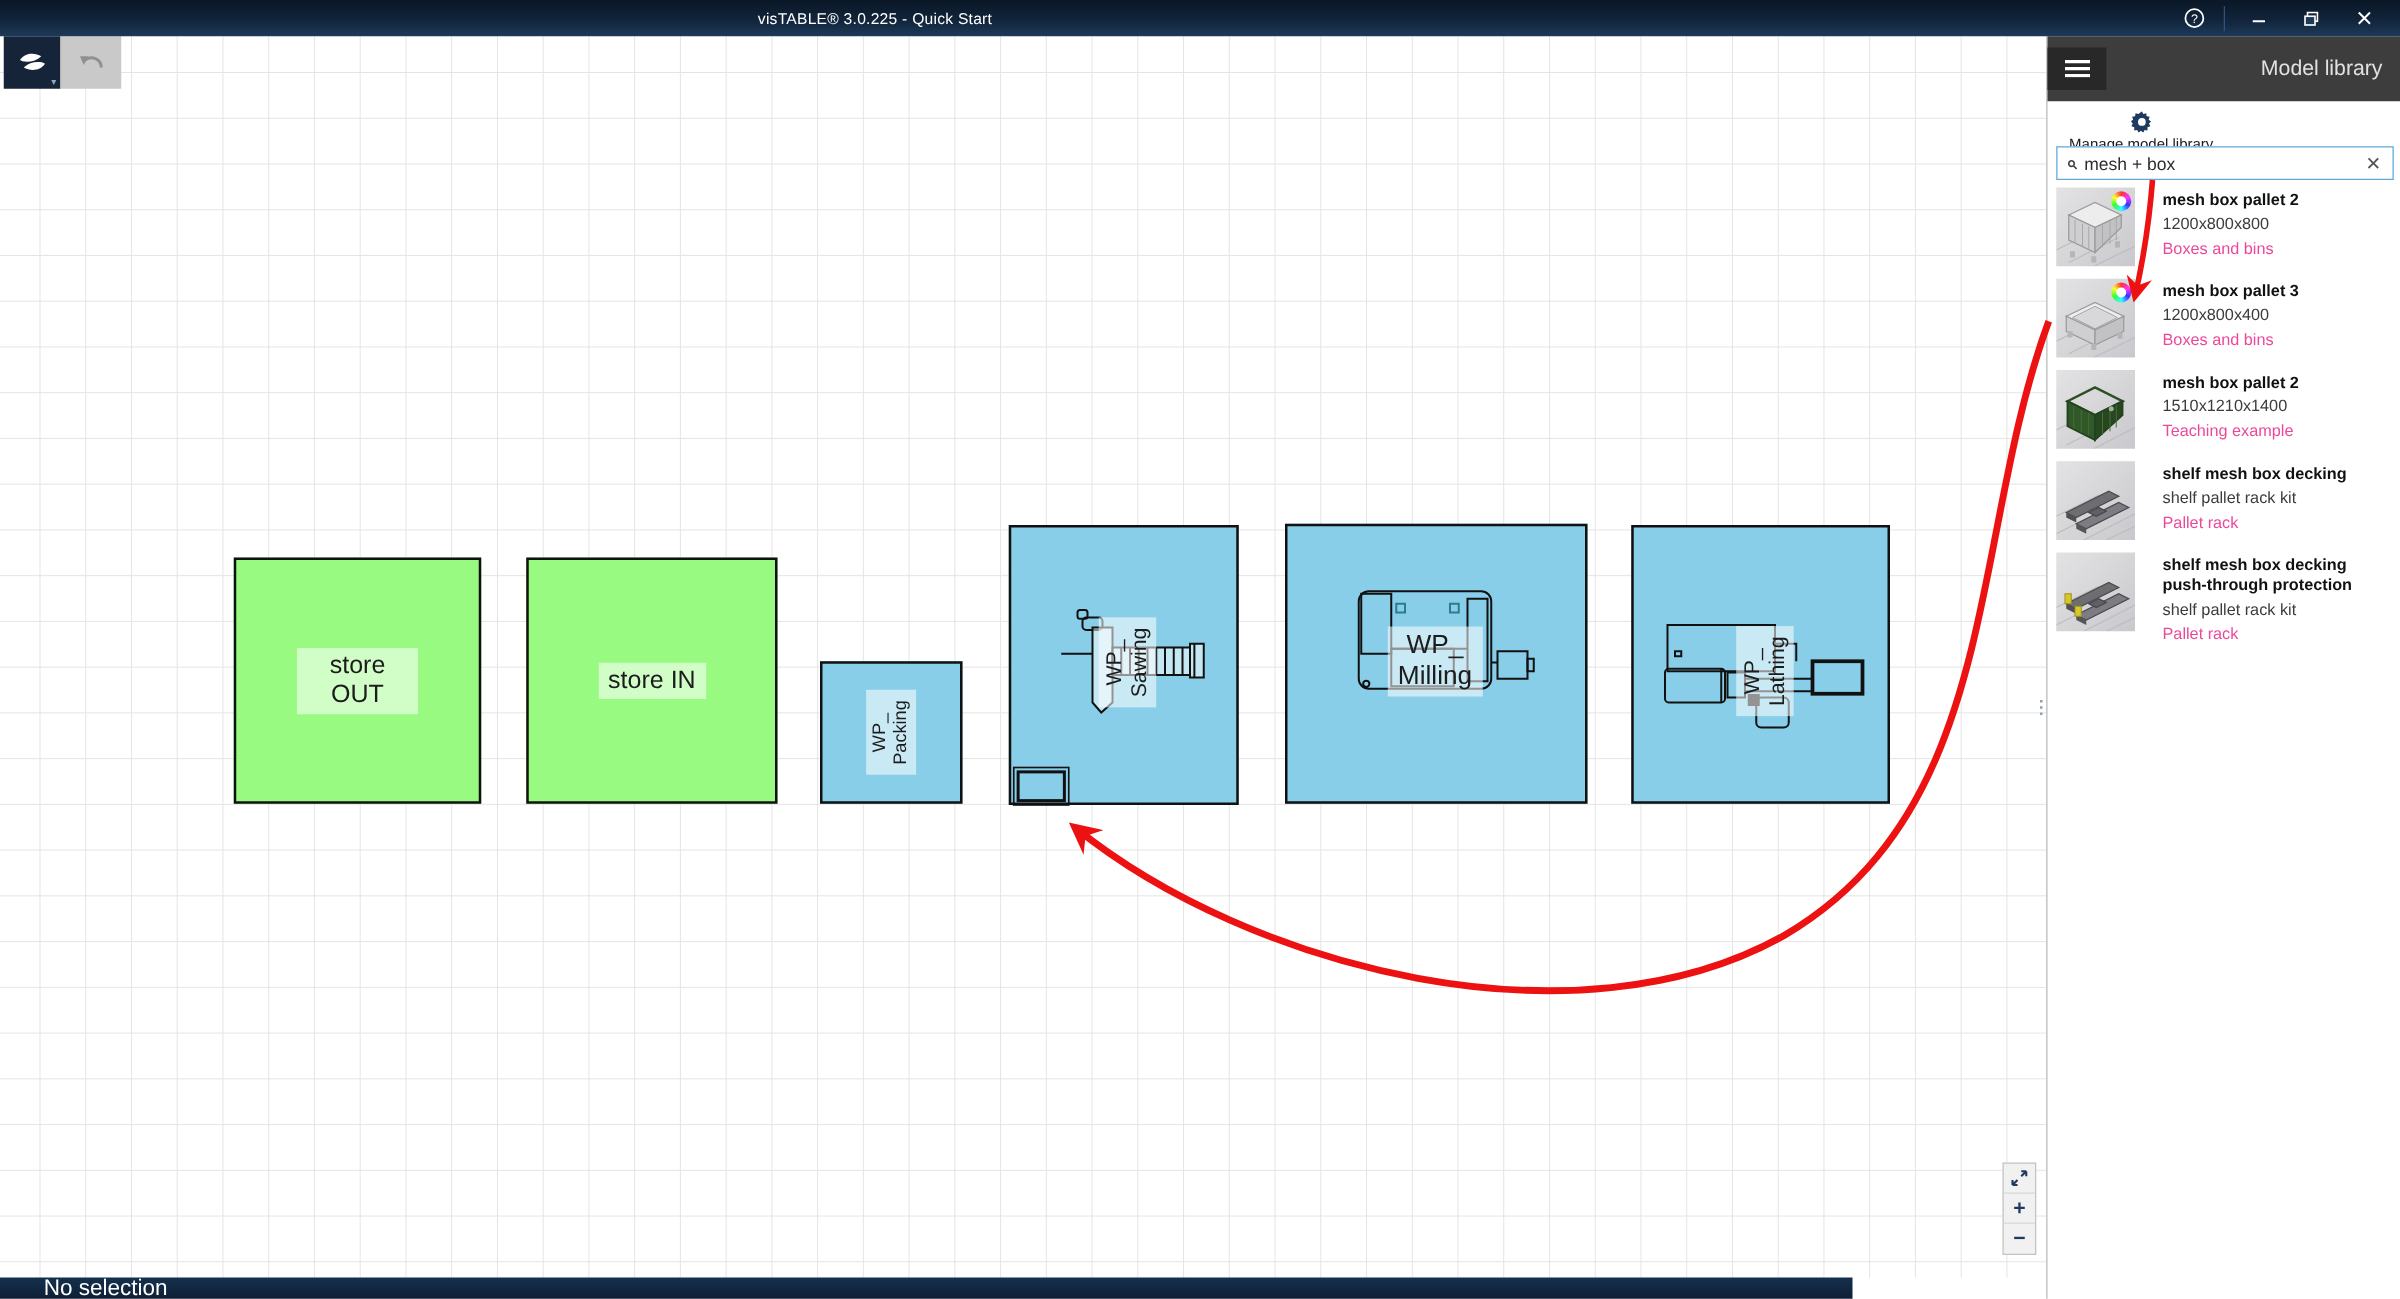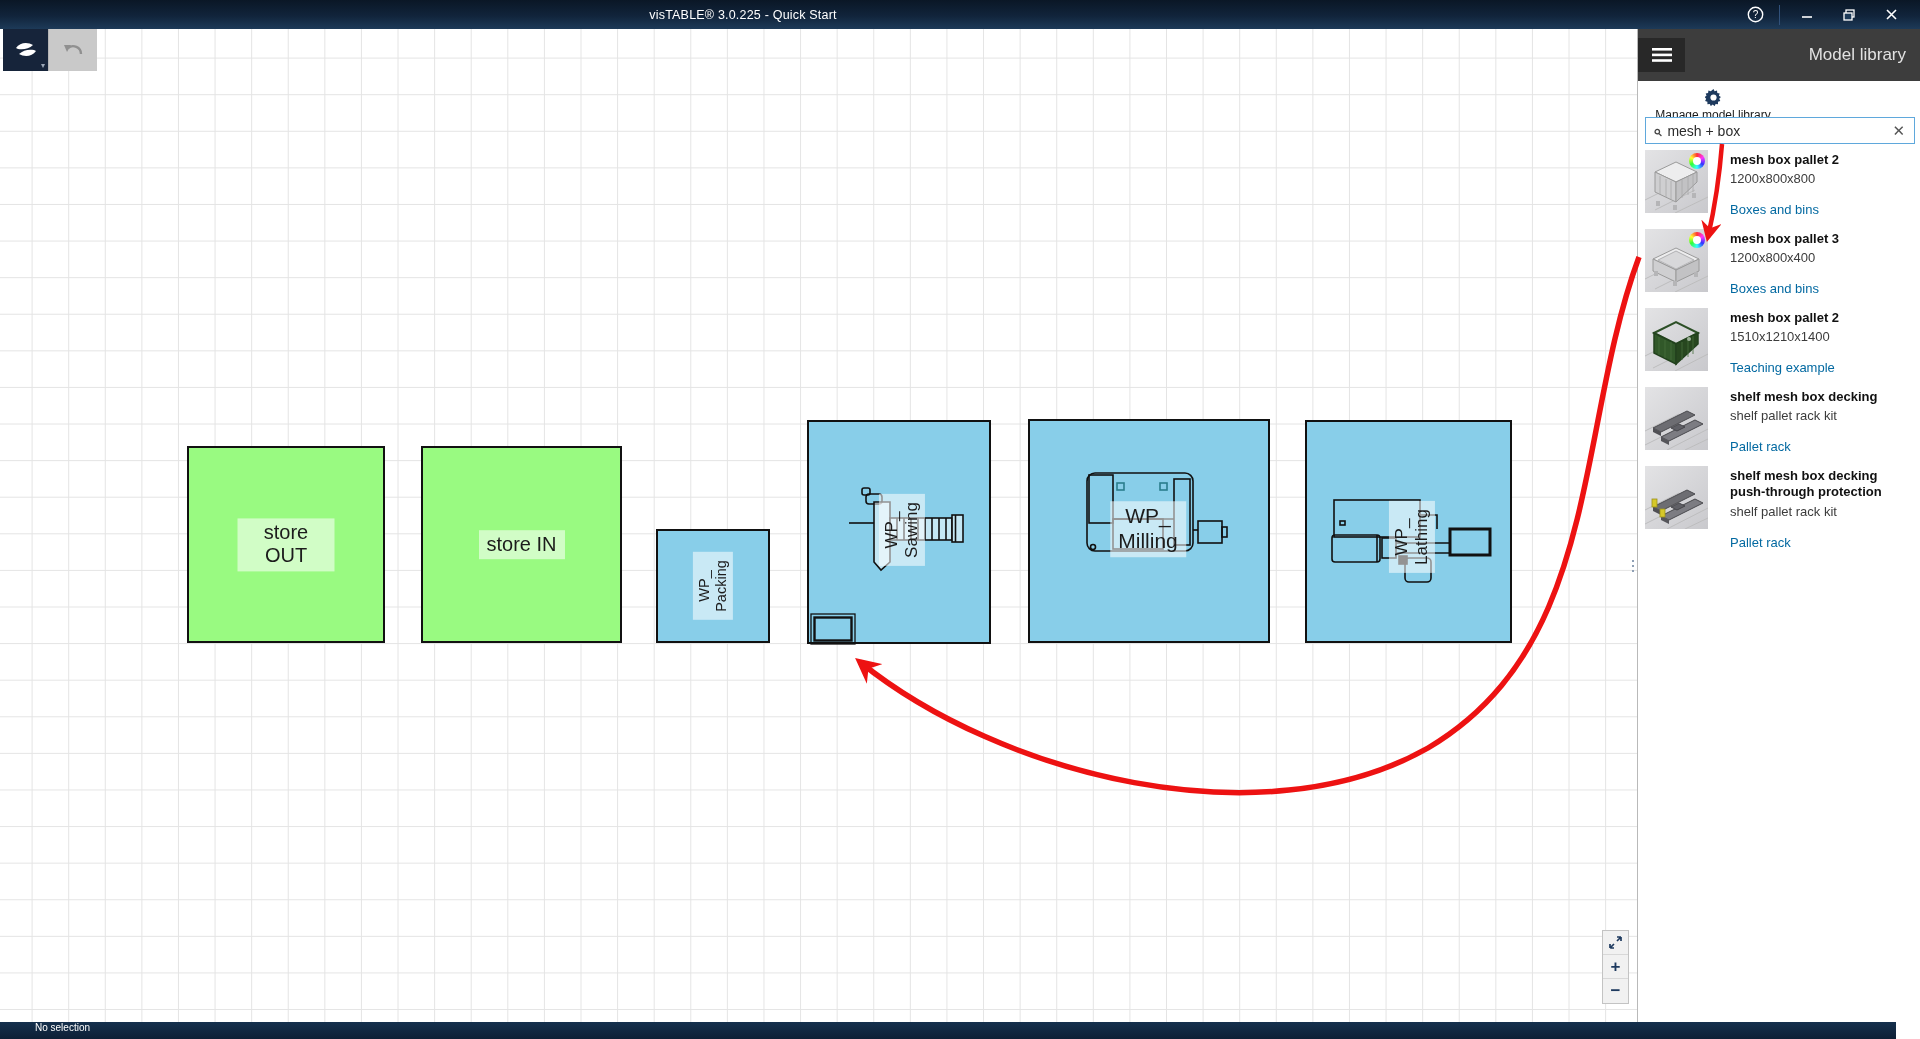--- a/index.html
+++ b/index.html
@@ -2,21 +2,21 @@
 <html><head>
 <meta charset="utf-8">
 <style>
   * { margin:0; padding:0; box-sizing:border-box; }
   html,body { width:1920px; height:1039px; overflow:hidden; font-family:"Liberation Sans", sans-serif; background:#fff; }
 
   
   .titlebar { position:absolute; left:0; top:0; width:1920px; height:29px;
     background:linear-gradient(180deg,#0a1726 0%,#11243b 55%,#1d3a58 100%); z-index:40; }
   .title-text { position:absolute; left:700px; top:50%; transform:translate(-50%,-50%);
-    color:#fff; font-size:12.5px; white-space:nowrap; letter-spacing:.2px;margin-left:43px; }
+    color:#fff; font-size:12.5px; white-space:nowrap; letter-spacing:.2px; }
   .win-controls { position:absolute; right:8px; top:0; height:29px; display:flex; align-items:center; }
   .win-btn { width:42px; height:29px; display:flex; align-items:center; justify-content:center; cursor:pointer; }
   .help-btn { width:36px; }
   .tb-divider { width:1px; height:20px; background:#31517a; margin:0 6px; }
 
   
   .canvas { position:absolute; left:0; top:29px; width:1637px; height:993px; background:#fff;
     background-image:linear-gradient(to right,#e4e4e4 1px,transparent 1px),
                      linear-gradient(to bottom,#e4e4e4 1px,transparent 1px);
     background-size:36.6px 36.6px; background-position:-5px -8px; overflow:hidden; }
@@ -41,23 +41,23 @@
     border:1px solid #c3c3c3; display:flex; flex-direction:column; }
   .zoom-cell { height:24px; display:flex; align-items:center; justify-content:center;
     color:#1e3a5f; font-size:17px; font-weight:bold; cursor:pointer; border-bottom:1px solid #d8d8d8; }
   .zoom-cell:last-child { border-bottom:none; }
 
   .splitter-dots { position:absolute; right:2px; top:531px; width:3px; display:flex;
     flex-direction:column; gap:3px; cursor:col-resize; }
   .splitter-dots i { width:2px; height:2px; background:#8fa0b5; }
 
   
-  .statusbar { position:absolute; left:0; top:1022px; width:1896px; height:17px;
-    background:linear-gradient(180deg,#15304d,#0d1f35); color:#fff; font-size:10px;
-    display:flex; align-items:flex-start; padding-left:35px; z-index:30; }
+  .statusbar { position:absolute; left:0; top:1022px; width:1482px; height:17px;
+    background:linear-gradient(180deg,#15304d,#0d1f35); color:#fff; font-size:18px;
+    display:flex; align-items:center; padding-left:35px; z-index:30; }
 
   
   .sidebar { position:absolute; left:1637px; top:29px; width:283px; height:1010px;
     background:#fff; border-left:1px solid #b9b9b9; }
   .sb-header { height:52px; background:#3d3d3d; display:flex; align-items:center; }
   .hamburger { width:47px; height:34px; background:#282828; display:flex; align-items:center;
     justify-content:center; cursor:pointer; }
   .sb-title { flex:1; text-align:right; padding-right:14px; color:#e2e2e2; font-size:17px; font-weight:300; }
 
   .manage { margin:6px 0 0 10px; width:130px; display:flex; flex-direction:column; align-items:center;
@@ -76,21 +76,21 @@
   .thumb { position:relative; width:63px; height:63px; flex:0 0 63px;
     background:linear-gradient(135deg,#e3e3e5 0%,#c9c9cd 100%); overflow:hidden; }
   .thumb svg { position:absolute; left:0; top:0; }
   .colorwheel { position:absolute; right:3px; top:3px; width:16px; height:16px; border-radius:50%;
     background:conic-gradient(#f33,#f3f,#33f,#3ff,#3f3,#ff3,#f33); }
   .colorwheel::after { content:""; position:absolute; left:4px; top:4px; width:8px; height:8px;
     border-radius:50%; background:#fff; }
   .lib-text { display:flex; flex-direction:column; padding-top:2px; width:178px; }
   .lib-title { font-size:13px; font-weight:bold; color:#111; line-height:1.25; }
   .lib-sub { font-size:13px; color:#3c3c3c; line-height:1.3; margin-top:3px; }
-  .lib-cat { font-size:13px; color:#0369a1; line-height:1.3; margin-top:14px; cursor:pointer; }
+  .lib-cat { font-size:13px; color:#ec4899; line-height:1.3; margin-top:3px; cursor:pointer; }
 
   
   .overlay { position:absolute; left:0; top:0; width:1920px; height:1039px; pointer-events:none; z-index:60; }
 
   .mono-line { stroke:#111; stroke-width:1.6; fill:none; }
 </style>
 </head>
 <body>
 
 <div class="titlebar">

